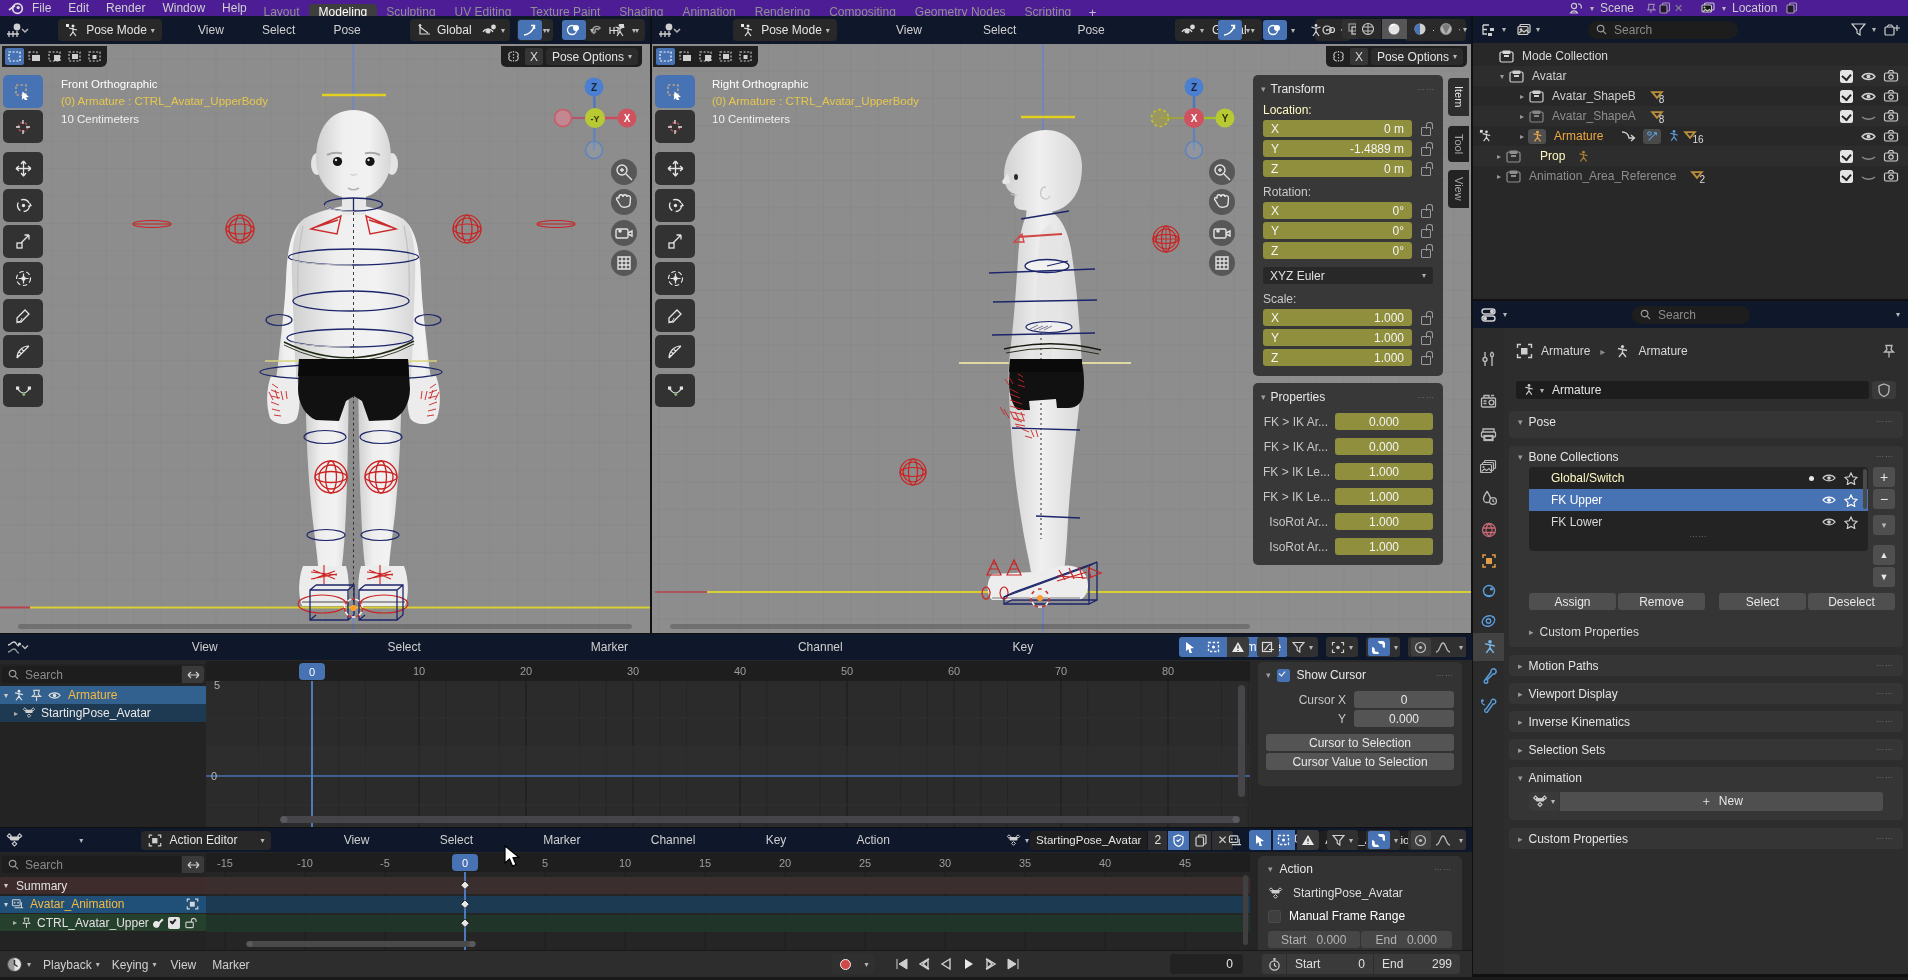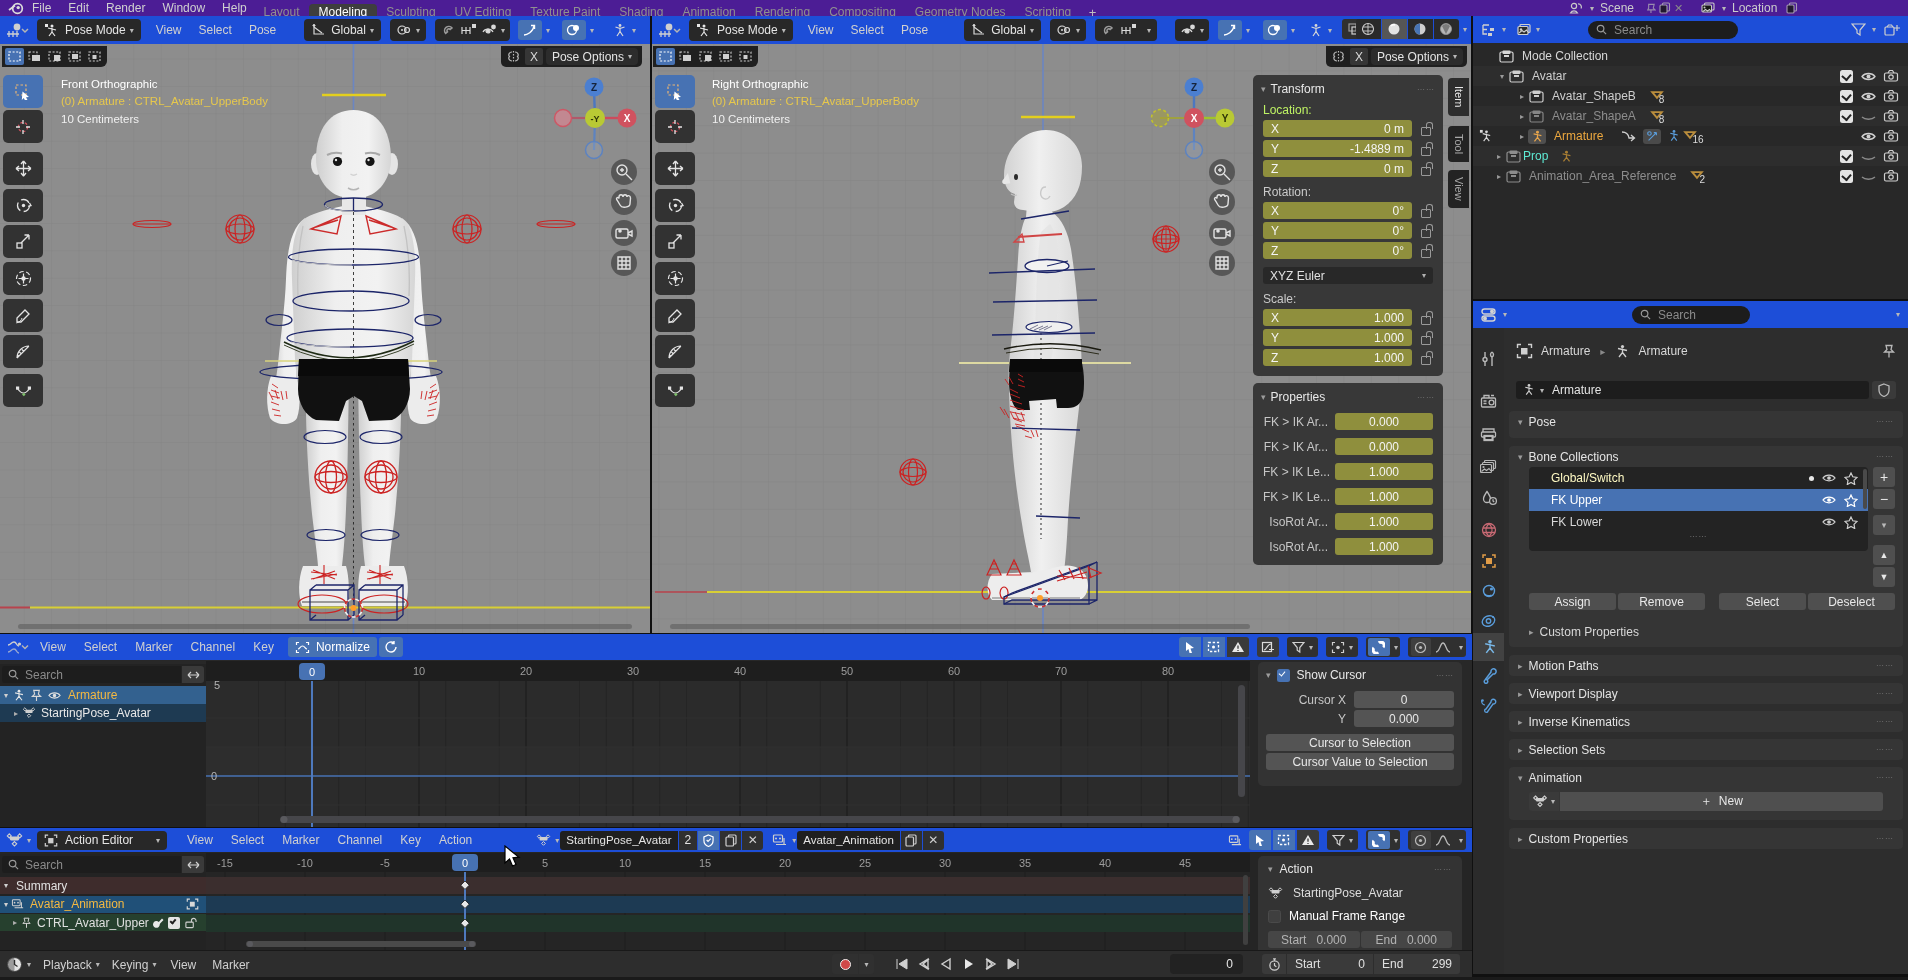--- a/index.html
+++ b/index.html
@@ -1,20 +1,20 @@
 <!DOCTYPE html>
 <html><head>
 <meta charset="utf-8">
 <style>
 * { margin:0; padding:0; box-sizing:border-box; }
 html,body { width:1908px; height:980px; background:#101010; overflow:hidden; }
 body { font-family:"Liberation Sans", sans-serif; font-size:12px; color:#d4d4d4; }
 .abs { position:absolute; }
 #stage { position:relative; width:1908px; height:980px; background:#101010; }
-.hdr { background:#1d4ed8; }
+.hdr { background:#0f172a;justify-content:space-between; }
 .row { display:flex; align-items:center; }
 .menu { color:#d0d0d0; font-size:12px; }
 .dd { background:#282828; border-radius:4px; color:#e4e4e4; display:flex; align-items:center; }
 .vchev { color:#b8b8b8; font-size:8px; margin-left:4px; }
 svg { display:block; }
 .panel { background:#353535; border-radius:4px; }
 .grip { color:#6f6f6f; letter-spacing:1px; font-size:8px; }
 .nrow { display:flex; align-items:center; padding:0 10px; margin-top:3px; }
 .nfield { flex:1; height:17px; background:#8f8f3d; border-radius:3px; display:flex; align-items:center; padding:0 8px; color:#f4f4f4; }
 .nfield b { font-weight:normal; }
@@ -871,21 +871,21 @@
         </div>
   </div>
 
   <div id="npanel" class="abs" style="left:601px;top:59px;width:190px;">
     <div class="panel" style="padding:6px 0 10px 0;border-radius:5px;background:#383838;">
       <div class="row" style="padding:0 8px;height:16px;">
             <span style="color:#9c9c9c;font-size:9px;margin-right:5px;">▾</span>
             <span style="color:#e8e8e8;">Transform</span>
             <span class="grip" style="margin-left:auto;">⋯⋯</span>
           </div>
-      <div style="padding:6px 10px 0 10px;color:#bef264;">Location:</div>
+      <div style="padding:6px 10px 0 10px;color:#fef9c3;">Location:</div>
       <div class="nrow">
             <span class="nfield">
               <b>X</b>
               <i>0 m</i>
             </span>
             <span class="lock"></span>
           </div>
       <div class="nrow">
             <span class="nfield">
               <b>Y</b>
@@ -1194,21 +1194,21 @@
     <div class="orow" style="background:#2d2d2d;">
       <span style="width:24px;"></span>
           <span style="color:#9a9a9a;font-size:8px;">▸</span>
       <span class="oic" style="margin-left:5px;opacity:0.6;">
             <svg width="15" height="13" viewBox="0 0 15 13">
               <rect x="1" y="2" width="13" height="10" rx="1.5" fill="none" stroke="#cfcfcf" stroke-width="1.2"></rect>
               <rect x="3.5" y="0.5" width="8" height="3.5" rx="1" fill="#cfcfcf"></rect>
               <rect x="5" y="5" width="5" height="2" fill="#cfcfcf"></rect>
             </svg>
           </span>
-      <span style="margin-left:0;color:#5eead4;">Prop</span>
+      <span style="margin-left:17px;color:#fef9c3;">Prop</span>
       <span class="oic" style="margin-left:12px;">
             <svg width="13" height="13" viewBox="0 0 15 15">
               <g stroke="#a87e34" stroke-width="1.4" fill="none">
                 <circle cx="7.5" cy="2.6" r="1.7" fill="#a87e34" stroke="none"></circle>
                 <path d="M7.5 4.5 v4 M7.5 5.5 l-4.5 -1 M7.5 5.5 l4.5 1 M7.5 8.5 l-3.5 4.5 M7.5 8.5 l3.5 4.5"></path>
               </g>
             </svg>
           </span>
       <span style="margin-left:auto;" class="row">
         <span class="cp"></span>

